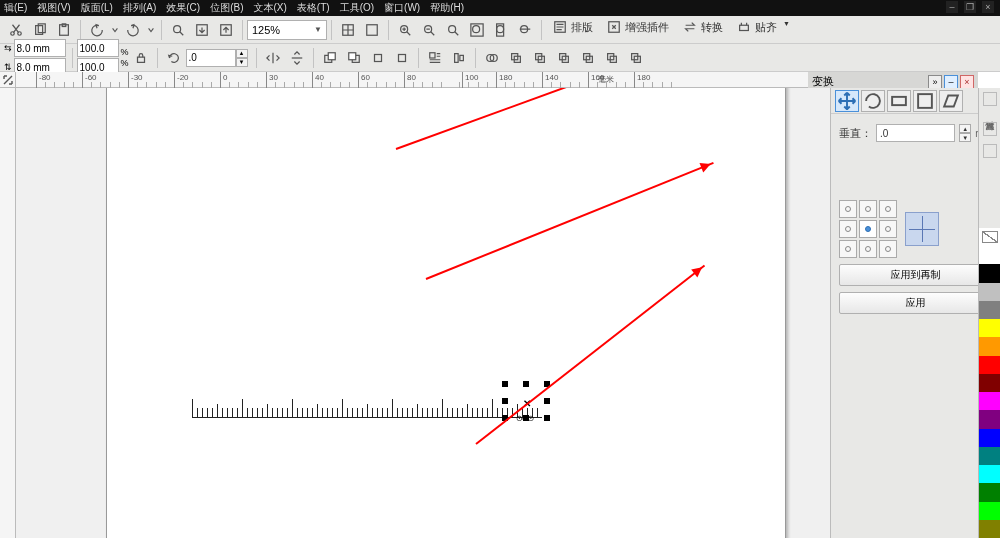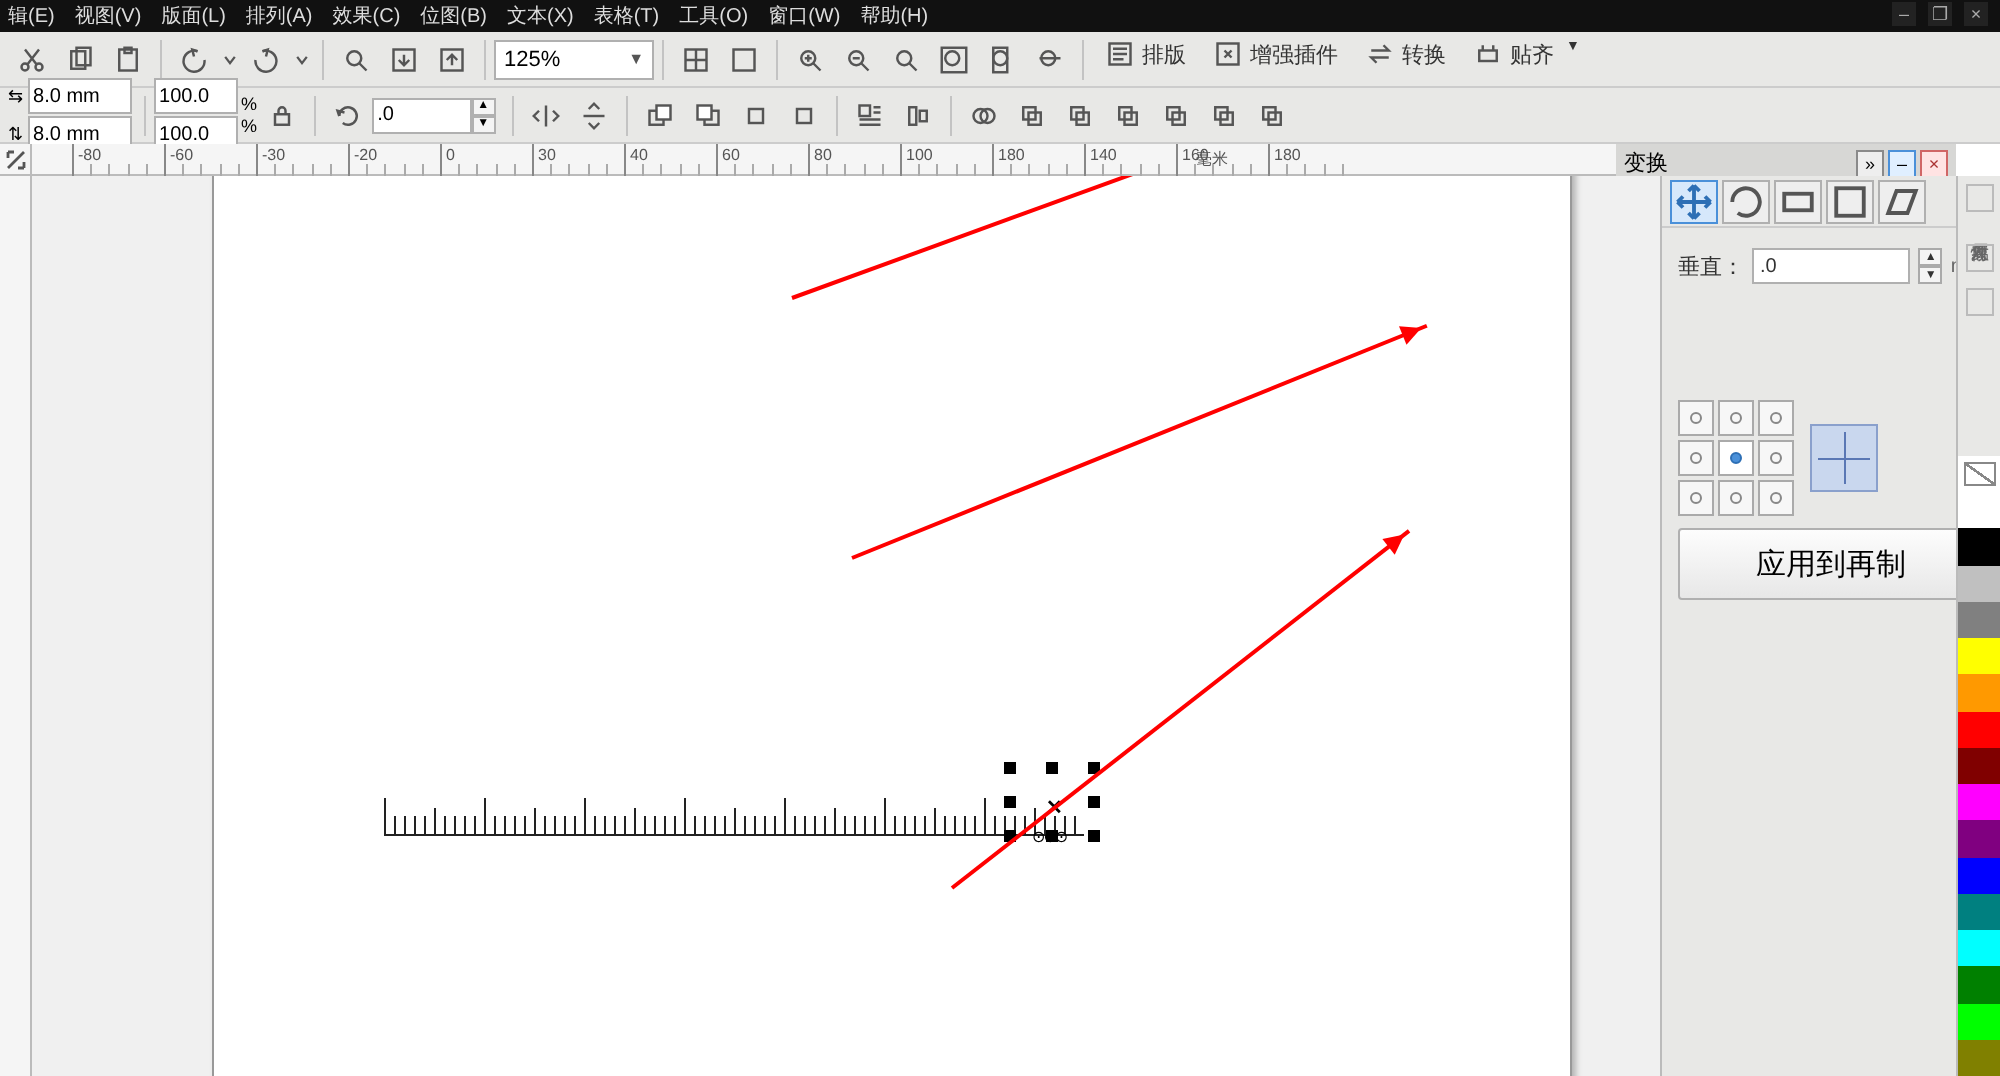--- a/index.html
+++ b/index.html
@@ -71,21 +71,21 @@
   .mm { font-size: 10px; color: #666; }
 
   .anchor-grid { display: inline-grid; grid-template-columns: repeat(3, 18px); grid-template-rows: repeat(3, 18px); gap: 2px; vertical-align: middle; }
   .anchor-cell { border: 1px solid #aaa; background: #f7f7f7; display: flex; align-items: center; justify-content: center; }
   .anchor-cell.sel { background: #fff; }
   .anchor-dot { width: 6px; height: 6px; border-radius: 50%; border: 1px solid #888; }
   .anchor-preview { width: 34px; height: 34px; background: #c9d7ee; border: 1px solid #8aa0cc; margin-left: 8px; position: relative; }
   .anchor-preview .cross1 { position: absolute; left: 50%; top: 10%; width: 1px; height: 80%; background: #5a77b4; }
   .anchor-preview .cross2 { position: absolute; top: 50%; left: 10%; height: 1px; width: 80%; background: #5a77b4; }
 
-  .dock-btn { display: block; width: 100%; height: 36px; margin-top: 6px; border: 1px solid #b0b0b0; background: linear-gradient(#fdfdfd,#e7e7e7); font-size: 15px; border-radius: 2px; }
+  .dock-btn { display: block; width: 100%; height: 22px; margin-top: 6px; border: 1px solid #b0b0b0; background: linear-gradient(#fdfdfd,#e7e7e7); font-size: 10px; border-radius: 2px; }
 
   
   .rightstrips { position: absolute; right: 0; top: 0; width: 22px; height: 100%; display: flex; flex-direction: column; }
   .strip-top { background: #e8e8e6; border-left: 1px solid #bbb; flex: 0 0 140px; display: flex; flex-direction: column; align-items: center; padding-top: 4px; gap: 8px; }
   .strip-top .vicon { width: 14px; height: 14px; border: 1px solid #bbb; }
   .vtxt { writing-mode: vertical-rl; font-size: 9px; color: #666; }
   .swatches { flex: 1; display: flex; flex-direction: column; border-left: 1px solid #bbb; }
   .swatch { width: 22px; flex: 1; }
   .noswatch { background: #fff; position: relative; }
   .noswatch::after { content: ''; position: absolute; left: 3px; right: 3px; top: 3px; bottom: 3px; border: 1px solid #888; background: linear-gradient(to top right, transparent 46%, #888 46%, #888 54%, transparent 54%); }
@@ -471,21 +471,21 @@
       <div class="tick-minor" style="left: 360.4px;"></div>
       <div class="tick-minor" style="left: 369.6px;"></div>
       <div class="tick-minor" style="left: 378.8px;"></div>
       <div class="tick-major" style="left: 388px;">
         <span>80</span>
       </div>
       <div class="tick-minor" style="left: 397.2px;"></div>
       <div class="tick-minor" style="left: 406.4px;"></div>
       <div class="tick-minor" style="left: 415.6px;"></div>
       <div class="tick-minor" style="left: 424.8px;"></div>
-      <div class="tick-major" style="left: 434px;">
+      <div class="tick-major" style="left: 446px;">
         <span>100</span>
       </div>
       <div class="tick-minor" style="left: 443.2px;"></div>
       <div class="tick-minor" style="left: 452.4px;"></div>
       <div class="tick-minor" style="left: 461.6px;"></div>
       <div class="tick-minor" style="left: 470.8px;"></div>
       <div class="tick-major" style="left: 480px;">
         <span>180</span>
       </div>
       <div class="tick-minor" style="left: 489.2px;"></div>
@@ -697,20 +697,21 @@
               <div class="anchor-dot"></div>
             </div>
         </div>
         <div class="anchor-preview">
           <div class="cross1"></div>
             <div class="cross2"></div>
         </div>
       </div>
 
       <button class="dock-btn">应用到再制</button>
+      <button class="dock-btn">应用</button>
     </div>
   </div>
 
   <div class="rightstrips">
     <div class="strip-top">
       <div class="vicon"></div>
       <div class="vtxt">对象属性</div>
       <div class="vicon"></div>
       <div class="vicon"></div>
     </div>

